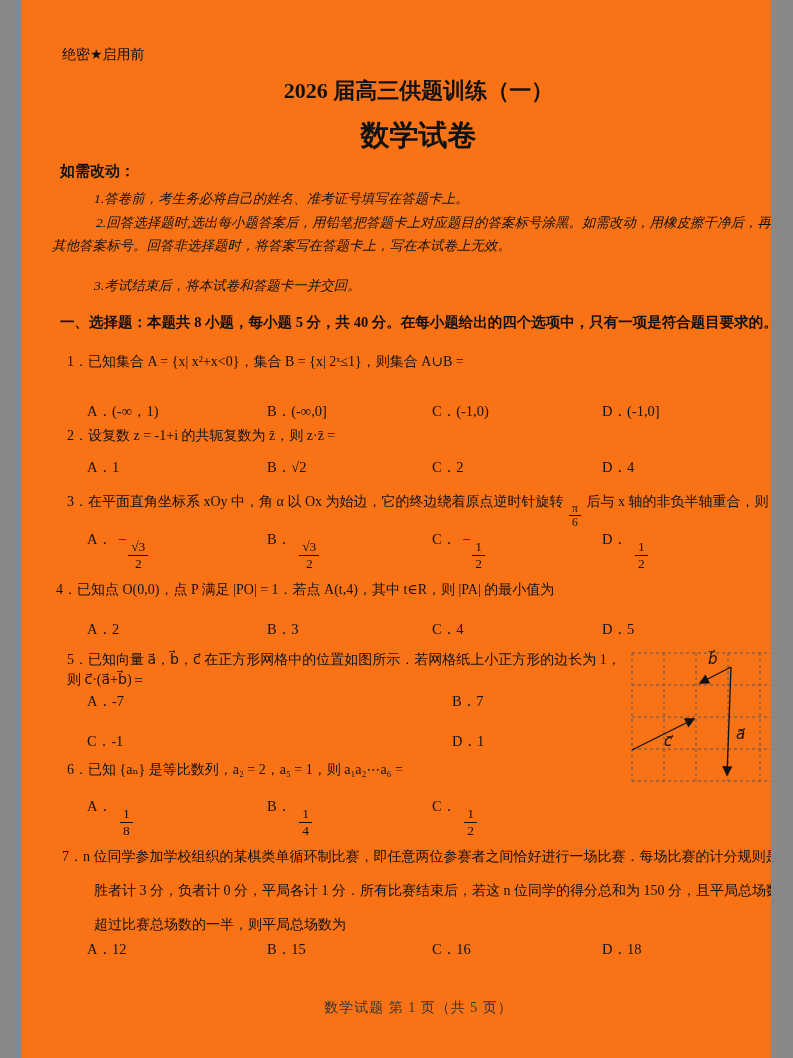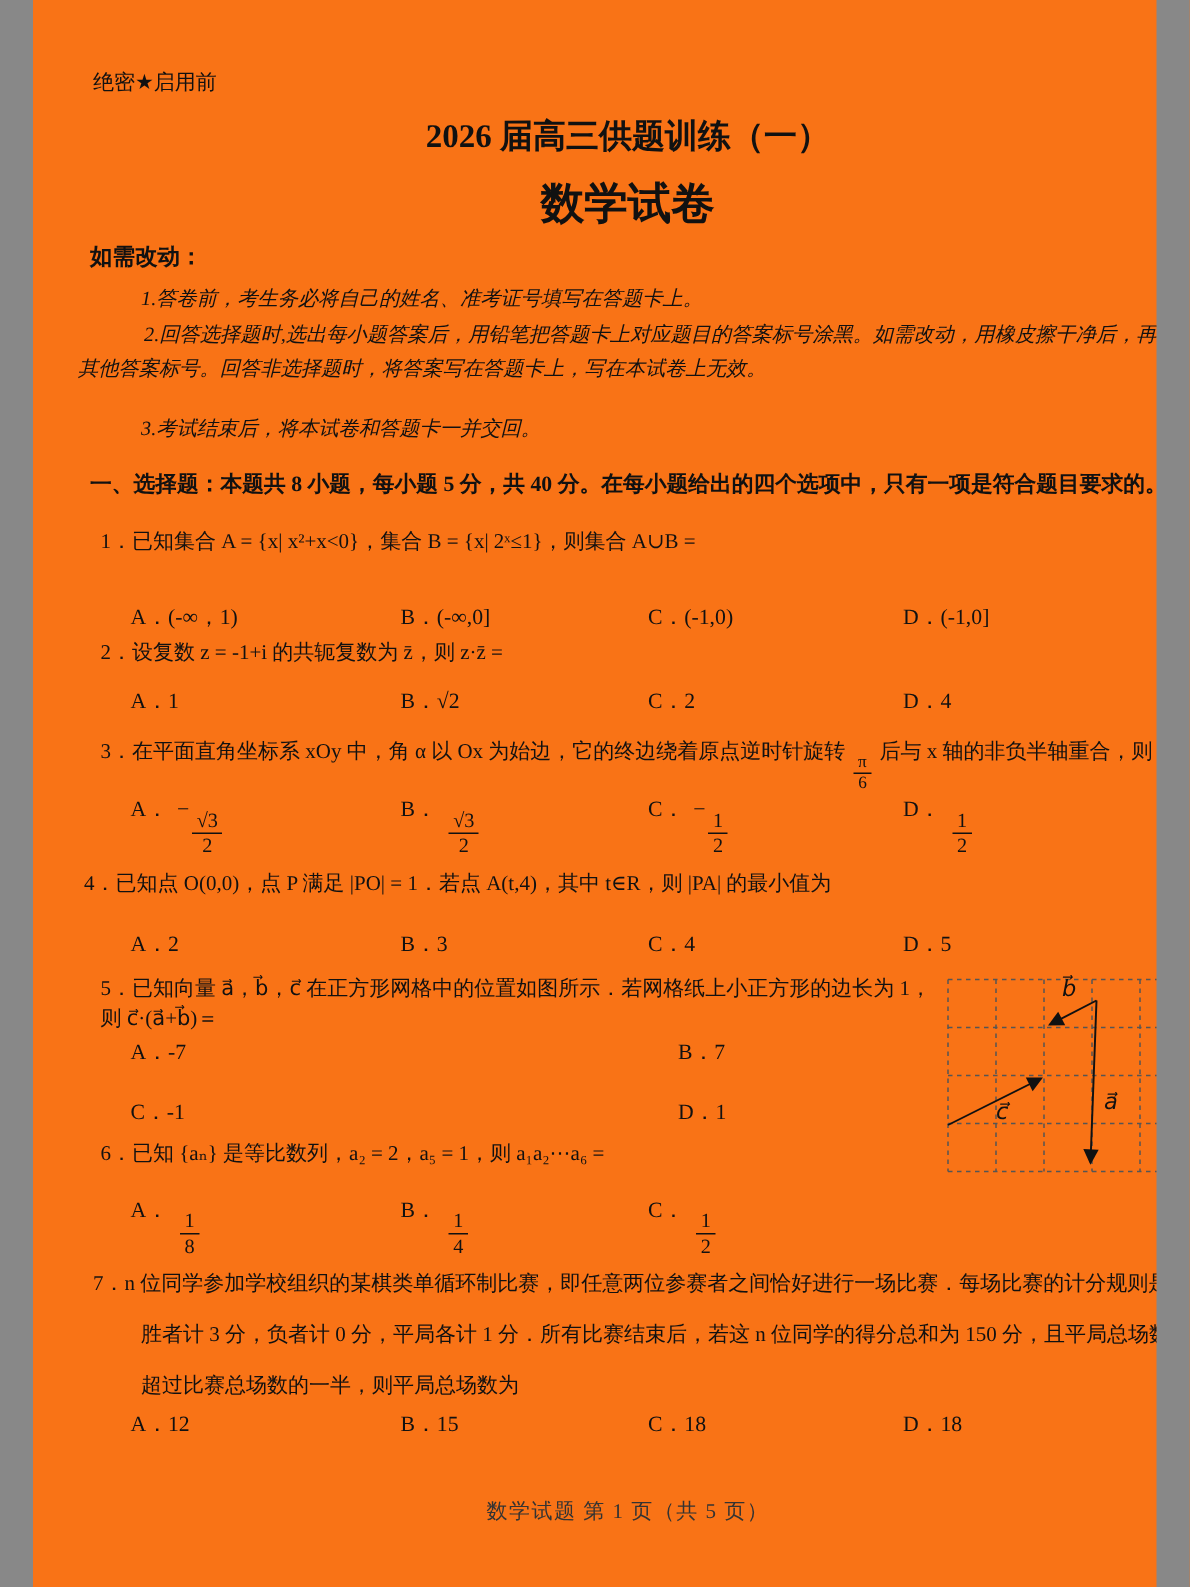--- a/index.html
+++ b/index.html
@@ -171,19 +171,19 @@
     <span class="opt"><span class="olabel">C．</span><span class="frac">
           <span class="num">1</span>
           <span class="den">2</span>
         </span></span>
   </div>
 
   <div class="abs stem q7s">7．n 位同学参加学校组织的某棋类单循环制比赛，即任意两位参赛者之间恰好进行一场比赛．每场比赛的计分规则是：胜者计 3 分，负者计 0 分，平局各计 1 分．所有比赛结束后，若这 n 位同学的得分总和为 150 分，且平局总场数不超过比赛总场数的一半，则平局总场数为</div>
   <div class="abs optrow o7">
     <span class="opt">A．12</span>
     <span class="opt">B．15</span>
-    <span class="opt">C．18</span>
+    <span class="opt">C．16</span>
     <span class="opt">D．18</span>
   </div>
 
   <div class="abs footer nowrap">数学试题  第 1 页（共 5 页）</div>
 
 </div>
 
 </body></html>

